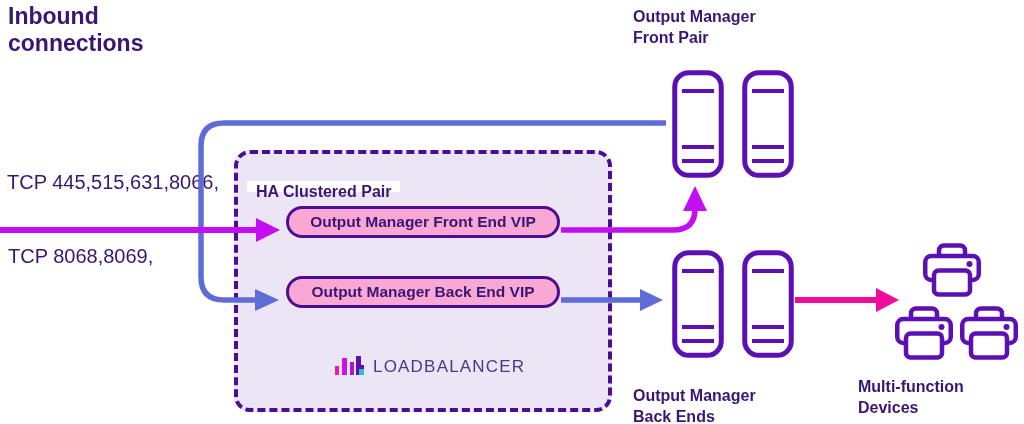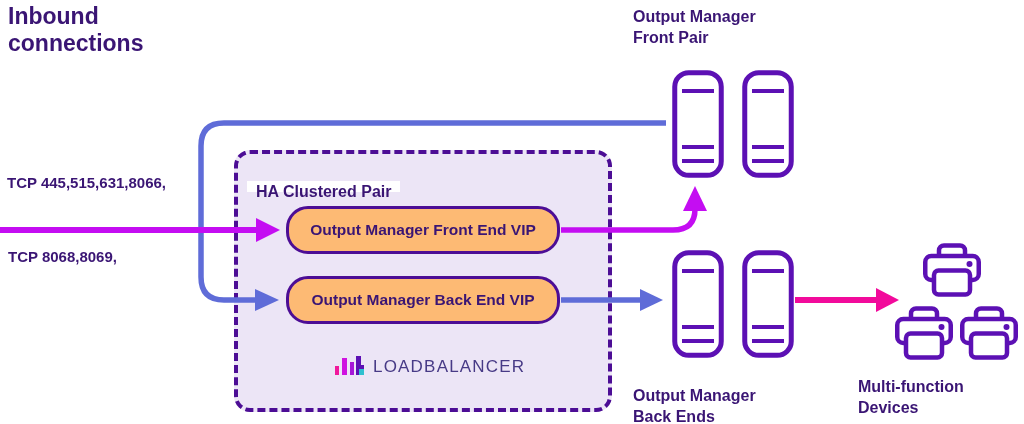--- a/index.html
+++ b/index.html
@@ -13,40 +13,40 @@
     --pink:#f20a9b;
     --logo-text:#473a86;
   }
   *{margin:0;padding:0;box-sizing:border-box;}
   body{background:#fff;font-family:"Liberation Sans","DejaVu Sans",sans-serif;}
   .canvas{position:relative;width:1024px;height:424px;background:#fff;overflow:hidden;}
 
   .page-title{position:absolute;left:8px;top:3px;width:180px;font-size:23px;line-height:27px;
     font-weight:bold;color:var(--text-purple);}
 
-  .tcp-label{position:absolute;font-size:15px;line-height:19px;font-weight:bold;color:var(--text-purple);}
+  .tcp-label{position:absolute;font-size:20px;line-height:19px;font-weight:normal;color:var(--text-purple);}
   .tcp-front{left:7px;top:173px;}
   .tcp-back{left:8px;top:247px;width:180px;text-align:left;}
 
   .ha-box{position:absolute;left:234px;top:150px;width:378px;height:262px;
     background:var(--panel-fill);border:4px dashed var(--dash-border);border-radius:16px;z-index:1;}
 
   .connections{position:absolute;left:0;top:0;z-index:2;}
   .stroke-magenta{stroke:var(--magenta);fill:none;}
   .fill-magenta{fill:var(--magenta);stroke:none;}
   .stroke-blue{stroke:var(--blue);fill:none;}
   .fill-blue{fill:var(--blue);stroke:none;}
   .stroke-pink{stroke:var(--pink);fill:none;}
   .fill-pink{fill:var(--pink);stroke:none;}
 
   .ha-label{position:absolute;left:247px;top:141px;height:21px;line-height:21px;padding:0 9px;
     font-size:16px;font-weight:bold;color:var(--text-purple);z-index:3;
     background:linear-gradient(to bottom,#fff 0 52%,var(--panel-fill) 52% 100%);margin-top:40px;}
 
-  .vip{position:absolute;left:286px;width:274px;height:48px;background:#fdba74;
+  .vip{position:absolute;left:286px;width:274px;height:32px;background:#f9a8d4;
     border:3px solid var(--vip-border);border-radius:22px;display:flex;align-items:center;
     justify-content:center;font-size:15.5px;font-weight:bold;color:var(--text-purple);z-index:3;}
   .vip-front{top:206px;}
   .vip-back{top:276px;}
 
   .logo{position:absolute;left:334px;top:352px;display:flex;align-items:center;gap:9px;z-index:3;}
   .logo-text{font-size:17px;letter-spacing:1.2px;font-weight:500;color:var(--logo-text);}
 
   .icon-abs{position:absolute;z-index:3;}
   .icon-stroke{stroke:var(--icon-purple);fill:#fff;}

